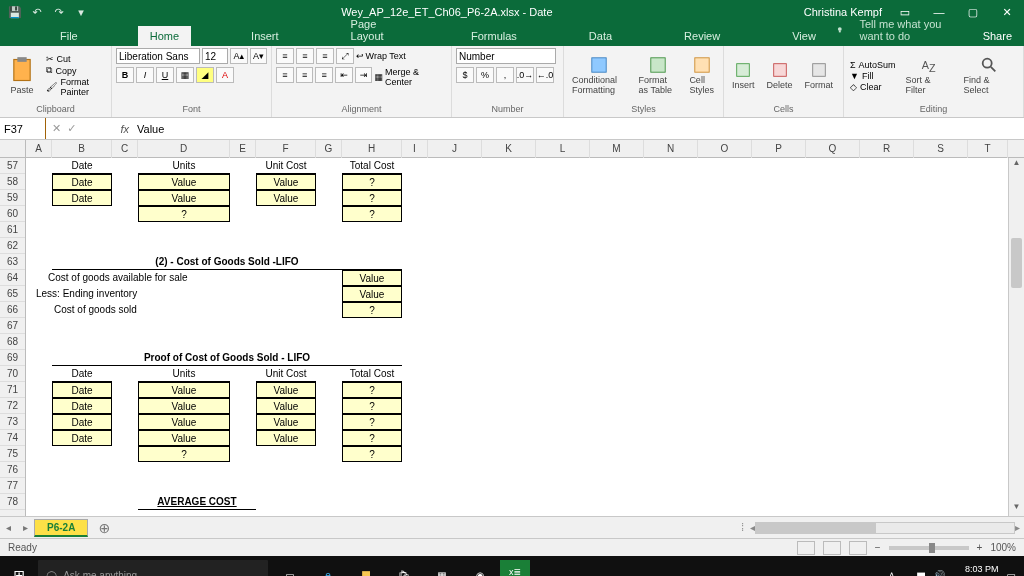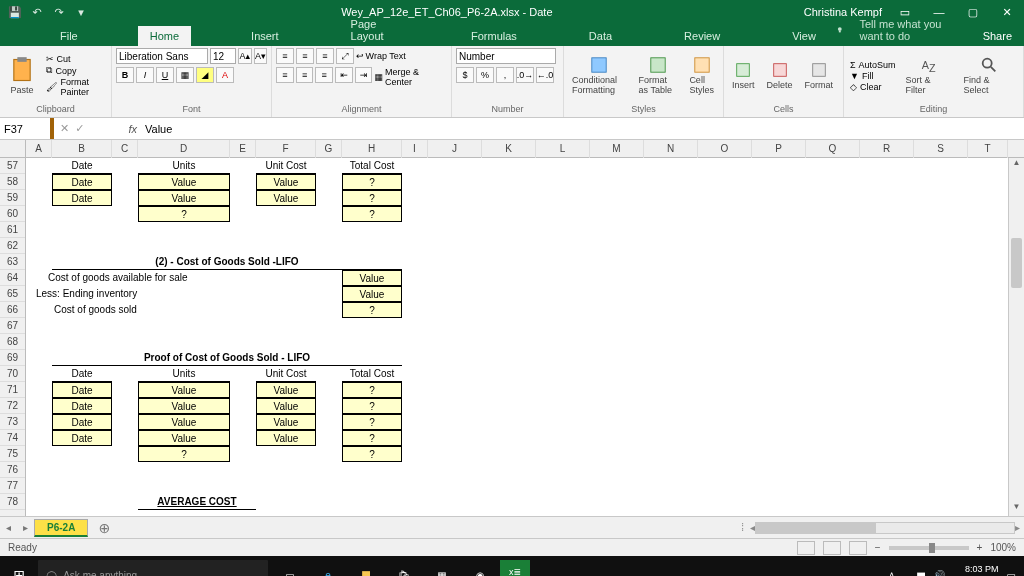--- a/index.html
+++ b/index.html
@@ -31,21 +31,21 @@
 .rbtn { display: flex; flex-direction: column; align-items: center; gap: 1px; padding: 2px 4px; cursor: pointer; font-size: 9px; color: #444; }
 .rbtn svg, .ricon { width: 18px; height: 18px; }
 .ricon.big { width: 28px; height: 28px; }
 .rstack { display: flex; flex-direction: column; gap: 1px; font-size: 9px; }
 .rstack > div { display: flex; align-items: center; gap: 3px; padding: 0 2px; }
 .rsel { height: 16px; font-size: 10px; border: 1px solid #aaa; background: #fff; padding: 0 2px; }
 .ribbtn { border: 1px solid #bbb; background: #fafafa; width: 18px; height: 16px; display: inline-flex; align-items: center; justify-content: center; font-size: 9px; }
 
 
 .fbar { height: 22px; border-bottom: 1px solid #c8c8c8; display: flex; align-items: center; background: #fff; font-size: 11px; }
-.fbar .name { width: 54px; border-right: 4px solid #a16207; padding: 0 4px; height: 100%; display: flex; align-items: center; }
+.fbar .name { width: 46px; border-right: 1px solid #a16207; padding: 0 4px; height: 100%; display: flex; align-items: center; }
 .fbar .btns { display: flex; gap: 6px; padding: 0 6px; color: #999; }
 .fbar .fx { font-style: italic; color: #555; padding: 0 4px; margin-left: 34px; }
 .fbar .formula { flex: 1; padding: 0 4px; }
 
 
 .colhdr { height: 18px; display: flex; background: #f0f0f0; border-bottom: 1px solid #bbb; font-size: 10px; }
 .rowhdr-space { width: 26px; border-right: 1px solid #bbb; background: #f0f0f0; }
 .colhdr .col { border-right: 1px solid #ddd; text-align: center; line-height: 18px; color: #444; }
 .colhdr .gutter { width: 16px; background: #f0f0f0; }
 
@@ -159,21 +159,21 @@
             <span>🖌</span>
             <span>Format Painter</span>
           </div>
       </div>
     </div>
     <div class="label">Clipboard</div>
   </div>
   <div class="rgroup" style="width:160px">
     <div class="body" style="flex-direction:column;align-items:stretch;gap:3px">
       <div style="display:flex;gap:2px">
-        <input class="rsel" style="width: 92px;" value="Liberation Sans">
+        <input class="rsel" style="width: 84px;" value="Liberation Sans">
         <input class="rsel" style="width: 26px;" value="12">
         <span class="ribbtn">A▴</span>
         <span class="ribbtn">A▾</span>
       </div>
       <div style="display:flex;gap:2px">
         <span class="ribbtn bold">B</span>
         <span class="ribbtn" style="font-style:italic">I</span>
         <span class="ribbtn" style="text-decoration:underline">U</span>
         <span class="ribbtn">▦</span>
         <span class="ribbtn" style="background:#ffff80">◢</span>

